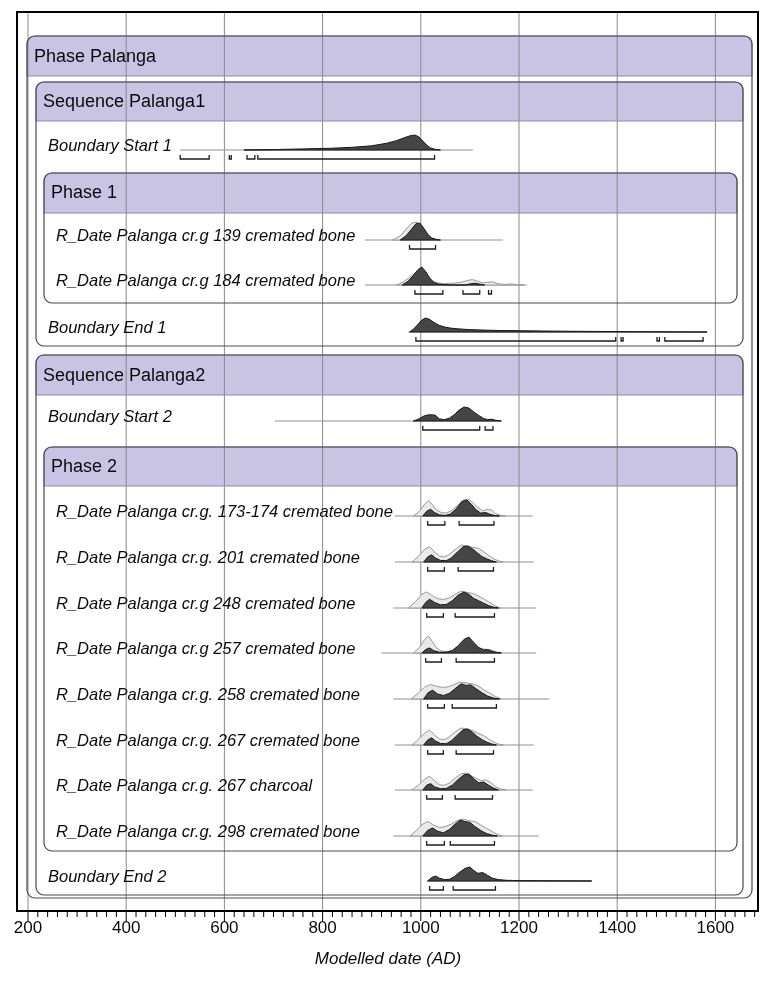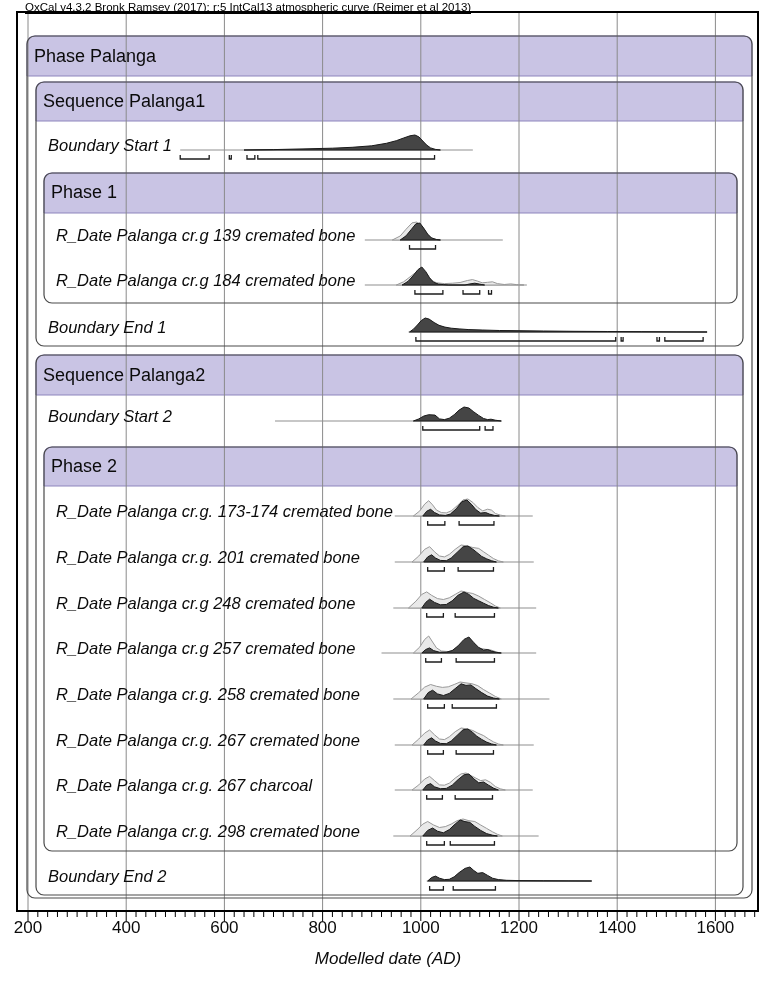--- a/index.html
+++ b/index.html
@@ -6,21 +6,20 @@
   .stage{position:relative;width:780px;height:1000px;background:#ffffff;overflow:hidden;
          font-family:"Liberation Sans", sans-serif;}
   .top-title{position:absolute;left:25px;top:1px;font-size:11.5px;color:#000;
              border-bottom:1px solid #000;padding-bottom:0px;line-height:12px;white-space:nowrap;}
   svg text{font-family:"Liberation Sans", sans-serif;fill:#0b0b0b;}
 </style>
 </head>
 <body>
 
 <div class="stage">
-  <div class="top-title">OxCal v4.3.2 Bronk Ramsey (2017); r:5 IntCal13 atmospheric curve (Reimer et al 2013)</div>
   <svg id="plot" width="780" height="1000" viewBox="0 0 780 1000">
       <path d="M27 76 L27 44 Q27 36 35 36 L744 36 Q752 36 752 44 L752 76 Z" fill="#c9c4e4" stroke="#8d85bd" stroke-width="1"></path>
       <path d="M36 121 L36 90 Q36 82 44 82 L735 82 Q743 82 743 90 L743 121 Z" fill="#c9c4e4" stroke="#8d85bd" stroke-width="1"></path>
       <path d="M44 213 L44 181 Q44 173 52 173 L729 173 Q737 173 737 181 L737 213 Z" fill="#c9c4e4" stroke="#8d85bd" stroke-width="1"></path>
       <path d="M36 395 L36 363 Q36 355 44 355 L735 355 Q743 355 743 363 L743 395 Z" fill="#c9c4e4" stroke="#8d85bd" stroke-width="1"></path>
       <path d="M44 486 L44 455 Q44 447 52 447 L729 447 Q737 447 737 455 L737 486 Z" fill="#c9c4e4" stroke="#8d85bd" stroke-width="1"></path>
       <line x1="28" y1="12" x2="28" y2="911" stroke="#8a8a8a" stroke-width="1"></line>
       <line x1="126.2" y1="12" x2="126.2" y2="911" stroke="#8a8a8a" stroke-width="1"></line>
       <line x1="224.4" y1="12" x2="224.4" y2="911" stroke="#8a8a8a" stroke-width="1"></line>
       <line x1="322.6" y1="12" x2="322.6" y2="911" stroke="#8a8a8a" stroke-width="1"></line>

